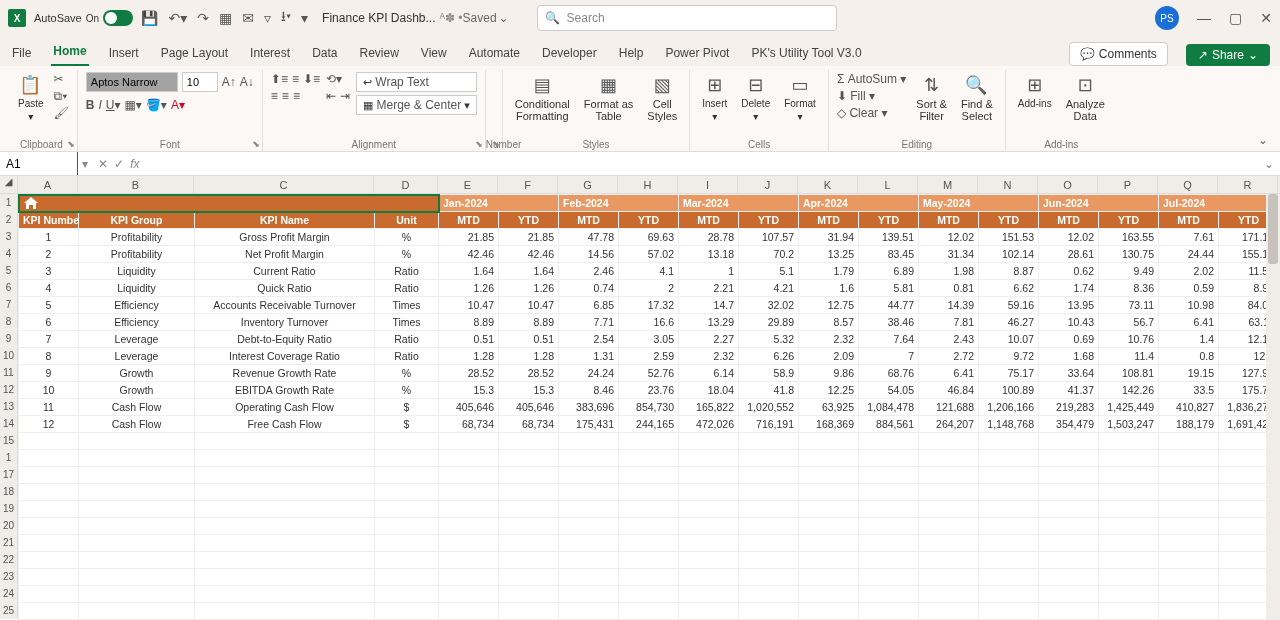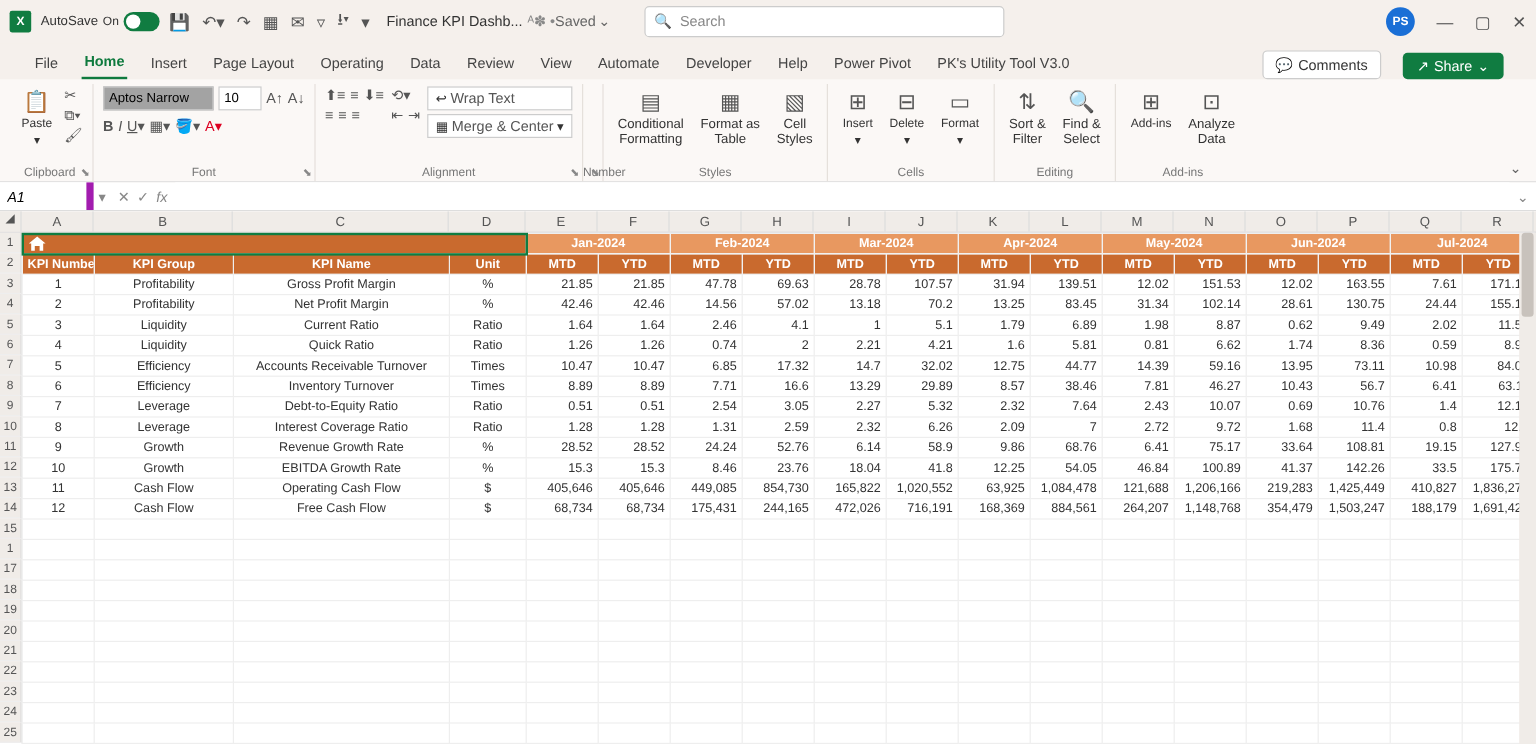--- a/index.html
+++ b/index.html
@@ -11,25 +11,25 @@
 .titlebar .autosave { display:flex; align-items:center; gap:4px; margin-right:8px; font-size:11px; }
 .toggle { width:30px; height:16px; background:#107c41; border-radius:8px; position:relative; }
 .toggle::after { content:""; position:absolute; left:2px; top:2px; width:12px; height:12px; background:#fff; border-radius:50%; }
 .qat { display:flex; gap:10px; align-items:center; margin-right:14px; }
 .qat span { font-size:14px; color:#555; cursor:pointer; }
 .doc-name { font-size:12px; color:#333; margin-right:4px; }
 .saved { font-size:12px; color:#666; display:flex; align-items:center; gap:2px;justify-content:flex-end; }
 .searchwrap { flex:0 0 auto; margin-left:28px; }
 .search { width:300px; height:26px; border:1px solid #ccc; border-radius:4px; background:#fff; display:flex; align-items:center; padding:0 8px; gap:6px; color:#888; }
 .titlebar .right { margin-left:auto; display:flex; align-items:center; gap:18px; }
-.avatar { width:24px; height:24px; background:#1a6fd6; color:#fff; border-radius:50%; display:flex; align-items:center; justify-content:center; font-size:10px; font-weight:bold; }
+.avatar { width:24px; height:24px; background:#1a6fd6; color:#fff; border-radius:50%; display:flex; align-items:center; justify-content:center; font-size:10px; font-weight:normal; }
 .winbtn { font-size:14px; color:#555; cursor:pointer; }
 
 
-.tabs { height:30px; display:flex; align-items:flex-end; padding:0 27px; gap:18px; background:#f5f0ec; }
+.tabs { height:30px; display:flex; align-items:flex-end; padding:0 10px; gap:18px; background:#f5f0ec; }
 .tabs .tab { font-size:12px; padding:6px 2px; cursor:pointer; color:#444; }
 .tabs .tab.active { color:#0f7a3e; border-bottom:2px solid #0f7a3e; font-weight:600; }
 .tabs .spacer { flex:1; }
 .comments-btn { border:1px solid #ccc; padding:4px 10px; border-radius:4px; font-size:12px; display:flex; align-items:center; gap:4px; background:#fff; cursor:pointer; }
 .share-btn { background:#107c41; color:#fff; padding:4px 12px; border-radius:4px; font-size:12px; display:flex; align-items:center; gap:4px; cursor:pointer; }
 
 
 .ribbon { height:86px; background:#fbf8f6; border-bottom:1px solid #ddd; display:flex; padding:4px 6px 0; }
 .group { border-right:1px solid #e5e0db; padding:2px 8px 14px; display:flex; flex-direction:column; justify-content:space-between; position:relative; }
 .group-label { position:absolute; bottom:1px; left:0; right:0; text-align:center; font-size:10px; color:#777; }
@@ -42,36 +42,36 @@
 .fontname { width:92px; height:20px; border:1px solid #ccc; font-size:11px; padding:0 4px; background:#a3a3a3; }
 .fontsize { width:36px; height:20px; border:1px solid #ccc; font-size:11px; padding:0 4px; background:#fff; }
 .mergebtn { border:1px solid #ccc; padding:2px 6px; font-size:11px; display:flex; align-items:center; gap:3px; background:#fff; }
 .numfmt { width:116px; height:20px; border:1px solid #ccc; font-size:11px; padding:0 4px; background:#fff; }
 .small { font-size:11px; }
 .launcher { position:absolute; right:2px; bottom:2px; font-size:9px; color:#888; }
 .collapse { margin-left:auto; display:flex; align-items:flex-end; padding:0 6px 4px; color:#666; }
 
 
 .fxrow { height:24px; display:flex; align-items:center; border-bottom:1px solid #ddd; background:#fff; }
-.namebox { width:78px; border:none; border-right:6px solid #a21caf; height:100%; padding:0 6px; font-size:12px;font-style:italic; }
+.namebox { width:78px; border:none; border-right:1px solid #a21caf; height:100%; padding:0 6px; font-size:12px; }
 .fxctl { display:flex; gap:6px; padding:0 6px; color:#888; font-size:12px; }
 .fxinput { flex:1; border:none; height:100%; padding:0 6px; font-size:12px; }
 
 
 .gridwrap { position:relative; height:444px; overflow:hidden; background:#fff; }
 .colheads { display:flex; height:18px; background:#f0ece8; border-bottom:1px solid #ddd; }
 .ch { border-right:1px solid #ddd; text-align:center; font-size:11px; color:#555; line-height:18px; }
 .rowhead { width:18px; background:#f0ece8; border-right:1px solid #ddd; text-align:center; font-size:10px; color:#555; }
 .gridbody { display:flex; }
 .rowheads { display:flex; flex-direction:column; }
 .rowheads .rh { height:17px; border-bottom:1px solid #eee; line-height:17px; }
 .cells { flex:1; position:relative; }
 table.sheet { border-collapse:collapse; width:1244px; table-layout:fixed; }
 table.sheet td { height:17px; border:1px solid #eee; font-size:10.5px; padding:0 4px; white-space:nowrap; overflow:hidden; }
-.hdr-month { background:#e89860; color:#fff; text-align:center; font-weight:600; }
+.hdr-month { background:#e89860; color:#fff; font-weight:600; }
 .hdr-col { background:#c96a2e; color:#fff; text-align:center; font-weight:600; }
 .home-cell { background:#c96a2e; color:#fff; }
 .home-cell svg { vertical-align:middle; }
 .num { text-align:right; }
 .ctr { text-align:center; }
 .sel { outline:2px solid #107c41; outline-offset:-1px; }
 .vscroll { position:absolute; right:0; top:18px; width:14px; bottom:0; background:#f0ece8; }
 .vscroll .thumb { position:absolute; top:0; left:2px; right:2px; height:70px; background:#c8c2bc; border-radius:3px; }
 </style>
 </head>
@@ -109,21 +109,21 @@
     <span class="winbtn">▢</span>
     <span class="winbtn">✕</span>
   </div>
 </div>
 
 <div class="tabs">
   <span class="tab">File</span>
     <span class="tab active">Home</span>
     <span class="tab">Insert</span>
     <span class="tab">Page Layout</span>
-    <span class="tab">Operating</span>
+    <span class="tab">Interest</span>
     <span class="tab">Data</span>
     <span class="tab">Review</span>
     <span class="tab">View</span>
     <span class="tab">Automate</span>
     <span class="tab">Developer</span>
     <span class="tab">Help</span>
     <span class="tab">Power Pivot</span>
     <span class="tab">PK's Utility Tool V3.0</span>
   <div class="spacer"></div>
   <div class="comments-btn">💬 <span>Comments</span></div>
@@ -243,20 +243,25 @@
           <span class="ic">▭</span>
           <span>Format</span>
           <span>▾</span>
         </div>
     </div>
     <span class="group-label">Cells</span>
   </div>
 
   <div class="group">
     <div class="group-body">
+      <div class="stack">
+        <span class="small">Σ <span>AutoSum</span> ▾</span>
+        <span class="small">⬇ <span>Fill</span> ▾</span>
+        <span class="small">◇ <span>Clear</span> ▾</span>
+      </div>
       <div class="bigbtn">
           <span class="ic">⇅</span>
           <span class="small" style="white-space:pre-line;text-align:center">Sort &amp;
 Filter</span>
         </div>
       <div class="bigbtn">
           <span class="ic">🔍</span>
           <span class="small" style="white-space:pre-line;text-align:center">Find &amp;
 Select</span>
         </div>
@@ -598,21 +603,21 @@
               <td class="num">33.5</td>
               <td class="num">175.76</td>
             </tr>
             <tr>
               <td class="ctr">11</td>
               <td class="ctr">Cash Flow</td>
               <td class="ctr">Operating Cash Flow</td>
               <td class="ctr">$</td>
               <td class="num">405,646</td>
               <td class="num">405,646</td>
-              <td class="num">449,085</td>
+              <td class="num">383,696</td>
               <td class="num">854,730</td>
               <td class="num">165,822</td>
               <td class="num">1,020,552</td>
               <td class="num">63,925</td>
               <td class="num">1,084,478</td>
               <td class="num">121,688</td>
               <td class="num">1,206,166</td>
               <td class="num">219,283</td>
               <td class="num">1,425,449</td>
               <td class="num">410,827</td>

